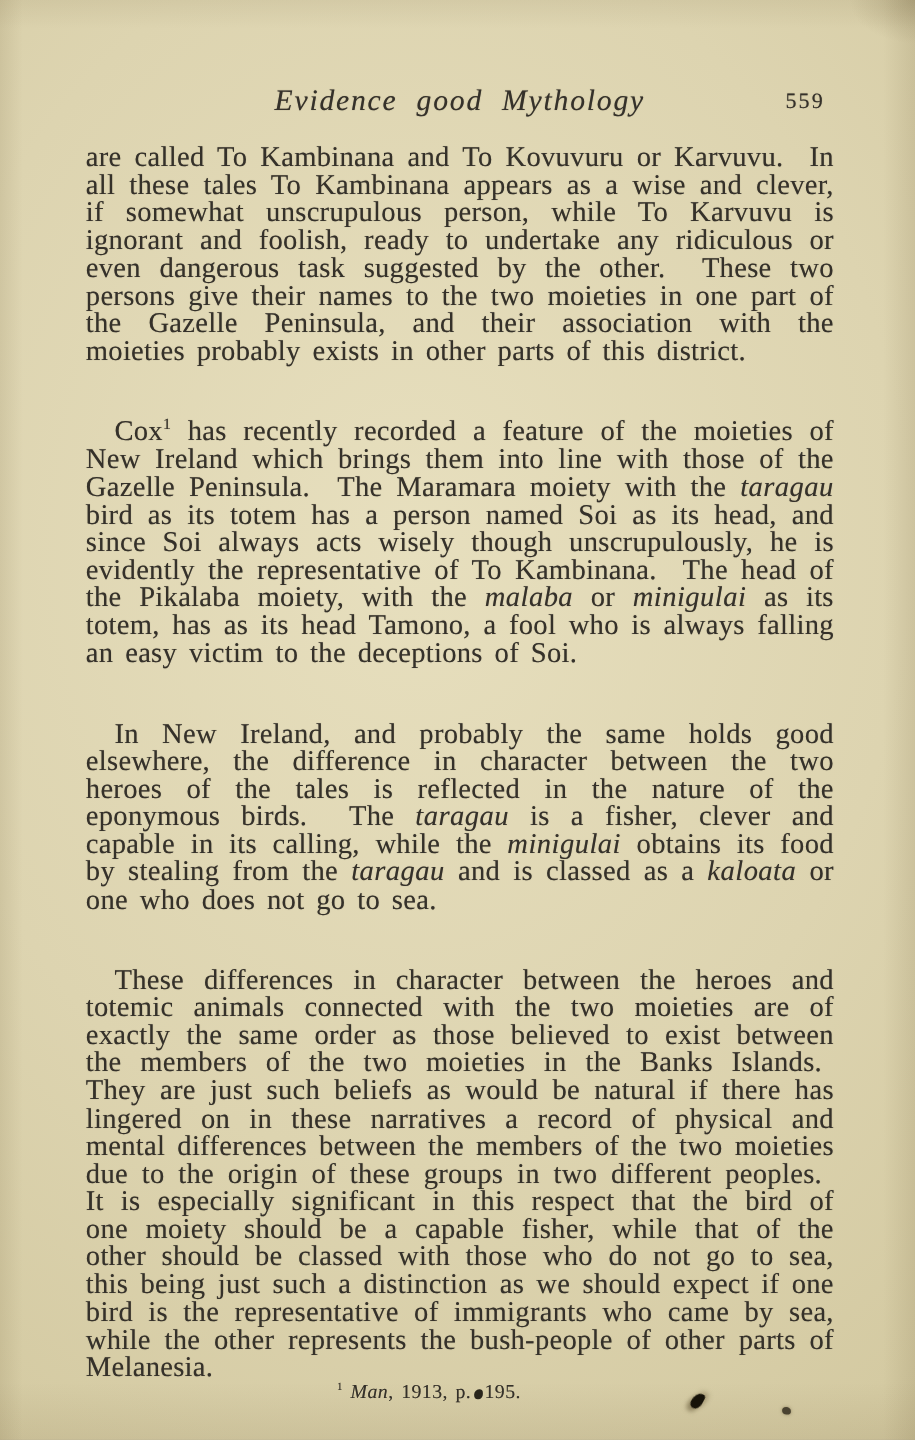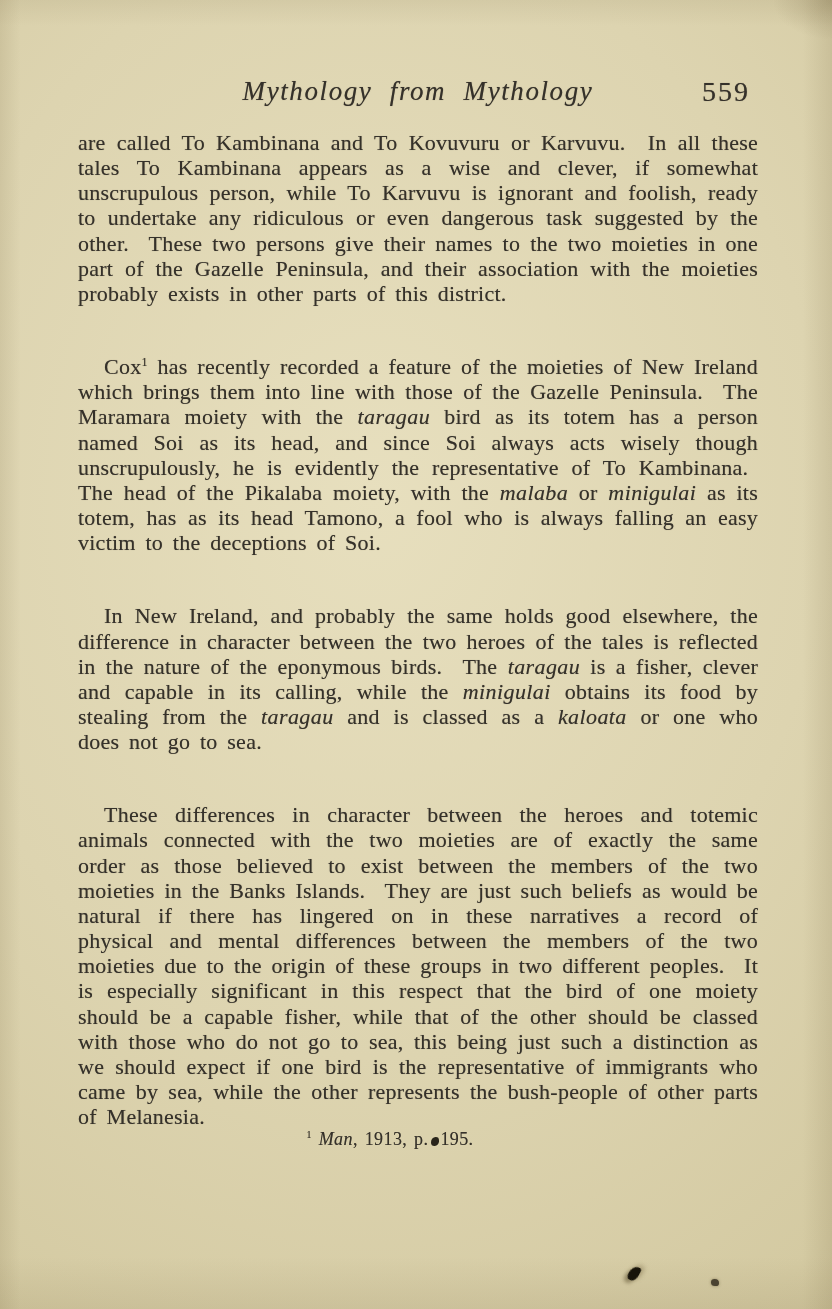--- a/index.html
+++ b/index.html
@@ -41,30 +41,30 @@
     font-size: 27px;
     line-height: 30px;
     letter-spacing: 1.6px;
     word-spacing: 9px;
     text-shadow: 0 0 0.8px rgba(55,50,40,0.55);
   }
   .page-number {
     position: absolute;
     right: 8px;
     top: 1px;
-    font-size: 28px;
+    font-size: 20px;
     line-height: 30px;
     letter-spacing: 2px;
     text-shadow: 0 0 0.8px rgba(55,50,40,0.55);
     font-family: Liberation Serif, serif;
   }
   .body-text {
     margin-top: 20px;
     text-align: justify;
-    font-size: 22px;
+    font-size: 26px;
     line-height: 25.15px;
     letter-spacing: 0.25px;
     word-spacing: 4px;
     text-shadow: 0 0 0.7px rgba(55,50,40,0.5);
   }
   .body-text p {
     margin: 0;
   }
   .body-text p.indent {
     text-indent: 26px;
@@ -129,21 +129,21 @@
     background: radial-gradient(ellipse at 100% 0%, rgba(110,95,60,0.28) 0%, rgba(110,95,60,0) 70%);
   }
 </style>
 </head>
 <body>
 
 <div class="scan">
   <div class="corner-shade"></div>
   <div class="content">
     <div class="header">
-      <span class="running-title">Mythology from Mythology</span>
+      <span class="running-title">Evidence good Mythology</span>
       <span class="page-number">559</span>
     </div>
     <div class="body-text">
         <p class="no-indent"><span>are called To Kambinana and To Kovuvuru or Karvuvu.&nbsp; In all these tales To Kambinana appears as a wise and clever, if somewhat unscrupulous person, while To Karvuvu is ignorant and foolish, ready to undertake any ridiculous or even dangerous task suggested by the other.&nbsp; These two persons give their names to the two moieties in one part of the Gazelle Peninsula, and their association with the moieties probably exists in other parts of this district.</span></p>
         <p class="indent"><span>Cox</span><sup>1</sup><span> has recently recorded a feature of the moieties of New Ireland which brings them into line with those of the Gazelle Peninsula.&nbsp; The Maramara moiety with the </span><i>taragau</i><span> bird as its totem has a person named Soi as its head, and since Soi always acts wisely though unscrupulously, he is evidently the representative of To Kambinana.&nbsp; The head of the Pikalaba moiety, with the </span><i>malaba</i><span> or </span><i>minigulai</i><span> as its totem, has as its head Tamono, a fool who is always falling an easy victim to the deceptions of Soi.</span></p>
         <p class="indent"><span>In New Ireland, and probably the same holds good elsewhere, the difference in character between the two heroes of the tales is reflected in the nature of the eponymous birds.&nbsp; The </span><i>taragau</i><span> is a fisher, clever and capable in its calling, while the </span><i>minigulai</i><span> obtains its food by stealing from the </span><i>taragau</i><span> and is classed as a </span><i>kaloata</i><span> or one who does not go to sea.</span></p>
         <p class="indent"><span>These differences in character between the heroes and totemic animals connected with the two moieties are of exactly the same order as those believed to exist between the members of the two moieties in the Banks Islands.&nbsp; They are just such beliefs as would be natural if there has lingered on in these narratives a record of physical and mental differences between the members of the two moieties due to the origin of these groups in two different peoples.&nbsp; It is especially significant in this respect that the bird of one moiety should be a capable fisher, while that of the other should be classed with those who do not go to sea, this being just such a distinction as we should expect if one bird is the representative of immigrants who came by sea, while the other represents the bush-people of other parts of Melanesia.</span></p>
       </div>
     <div class="footnote"><sup>1</sup><span> </span><i>Man</i><span>, 1913, p.</span><span class="blot"></span><span>195.</span></div>
   </div>

